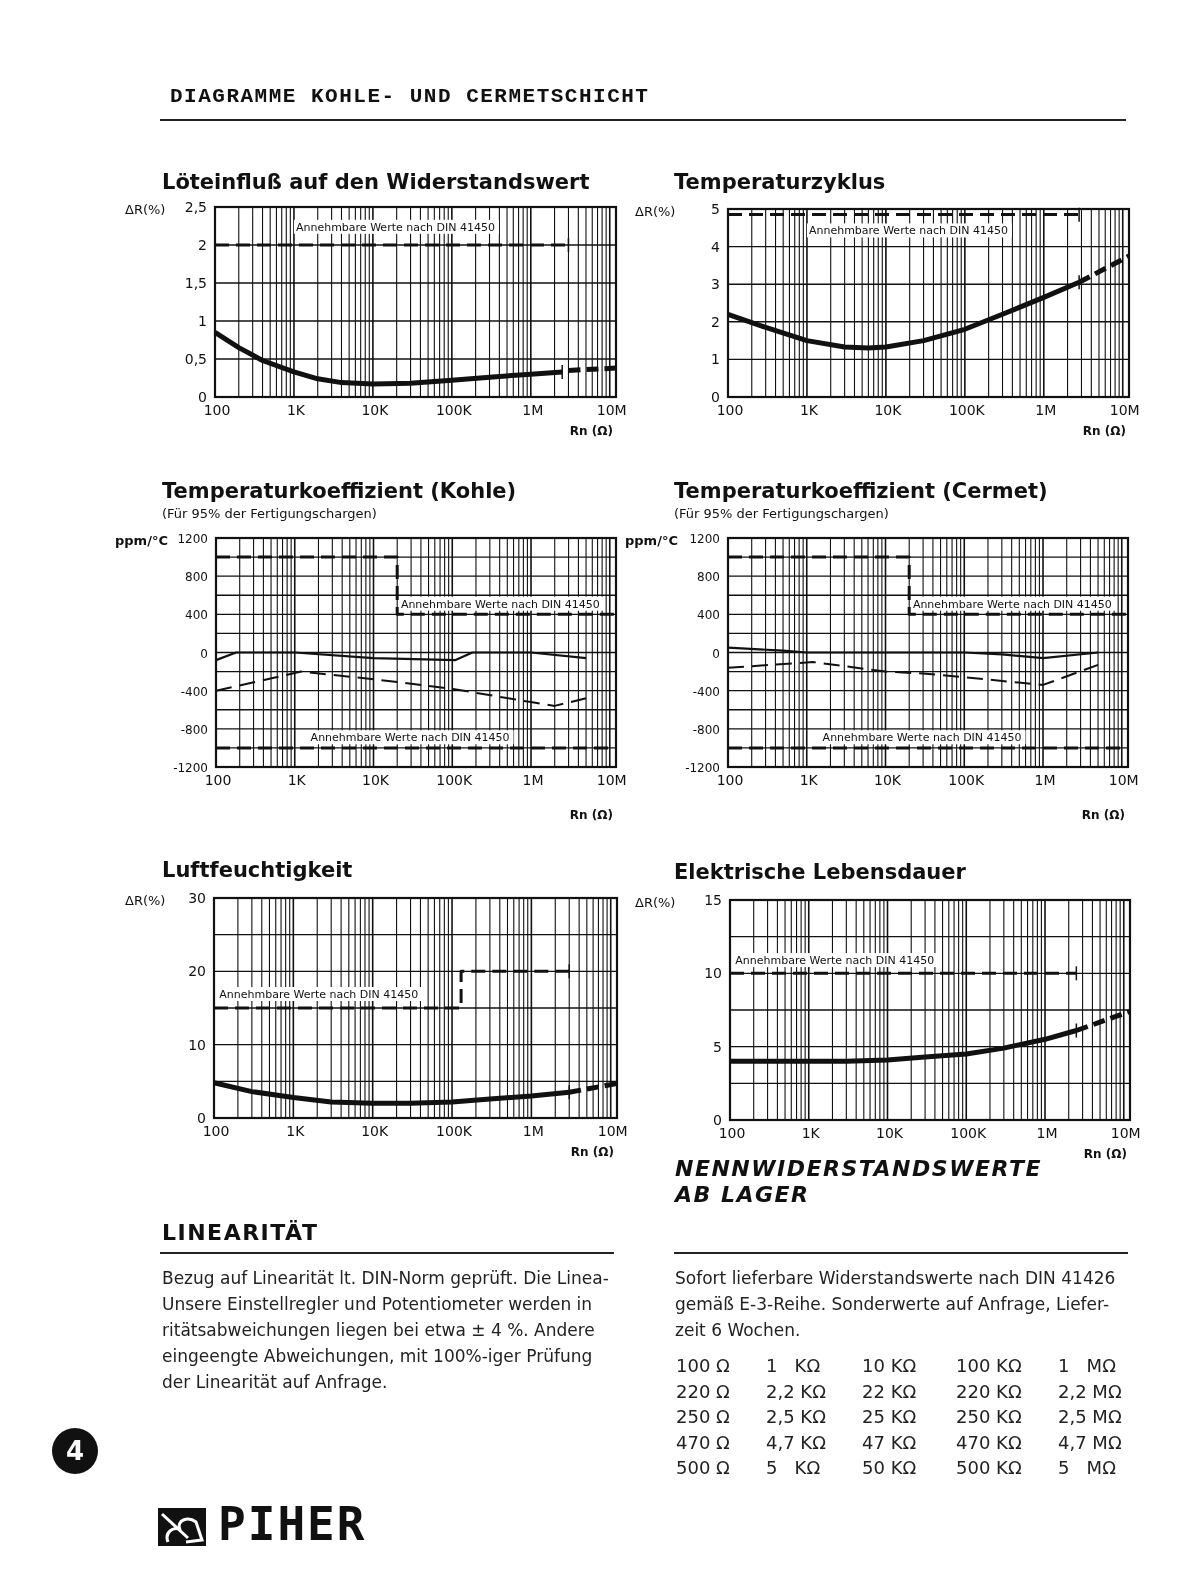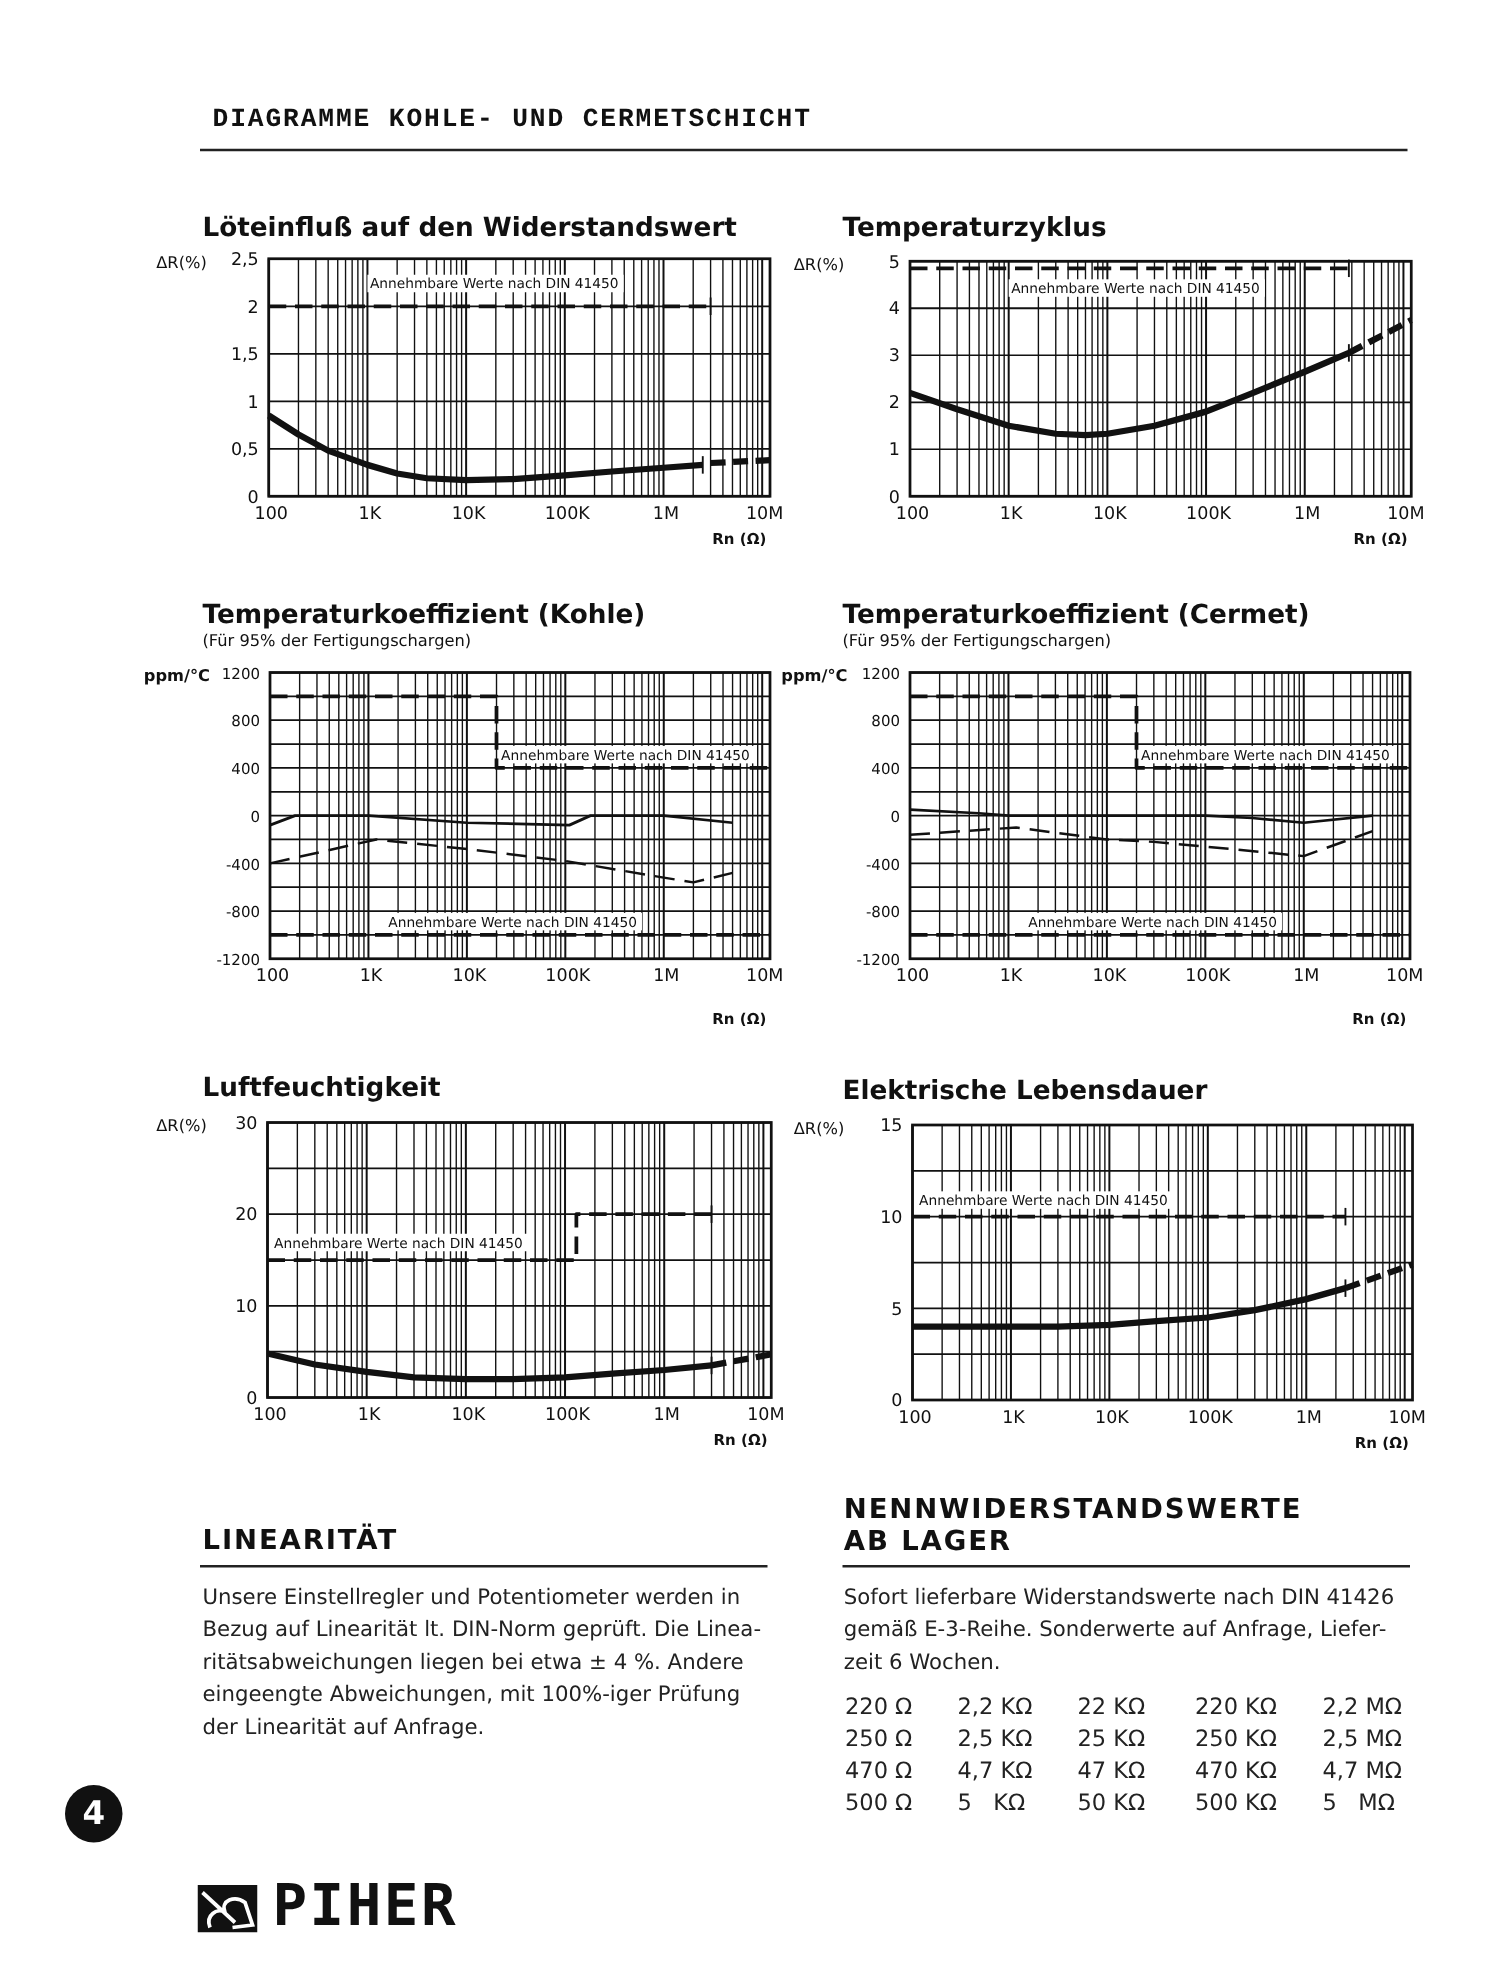--- a/index.html
+++ b/index.html
@@ -518,46 +518,53 @@
     <text x="348.2585507130273" y="253" font-size="14" text-anchor="middle">100K</text>
     <text x="427.01140095070303" y="253" font-size="14" text-anchor="middle">1M</text>
     <text x="505.7642511883788" y="253" font-size="14" text-anchor="middle">10M</text>
     <text x="15" y="22" font-size="13" font-weight="normal">ΔR(%)</text>
     <text x="507" y="273" font-size="12" font-weight="bold" text-anchor="end">Rn (Ω)</text>
   </svg>
 
 <div class="abs sec-title" style="left:162px; top:1220px;">LINEARITÄT</div>
 <div class="rule" style="left:160px; top:1252px; width:454px;"></div>
 <div class="abs body-text" style="left:162px; top:1265px; width:460px;">
+  <div>Bezug auf Linearität lt. DIN-Norm geprüft. Die Linea-</div>
   <div>Unsere Einstellregler und Potentiometer werden in</div>
-  <div>Bezug auf Linearität lt. DIN-Norm geprüft. Die Linea-</div>
   <div>ritätsabweichungen liegen bei etwa ± 4 %. Andere</div>
   <div>eingeengte Abweichungen, mit 100%-iger Prüfung</div>
   <div>der Linearität auf Anfrage.</div>
 </div>
 
-<div class="abs sec-title" style="left:675px; top:1195px;">
+<div class="abs sec-title" style="left:675px; top:1156px;font-style:italic;">
   <div>NENNWIDERSTANDSWERTE</div>
   <div>AB LAGER</div>
 </div>
 <div class="rule" style="left:674px; top:1252px; width:454px;"></div>
 <div class="abs body-text" style="left:675px; top:1265px; width:460px;">
   <div>Sofort lieferbare Widerstandswerte nach DIN 41426</div>
   <div>gemäß E-3-Reihe. Sonderwerte auf Anfrage, Liefer-</div>
   <div>zeit 6 Wochen.</div>
 </div>
 <table class="abs val-table" style="left:676px; top:1353px;">
   <colgroup>
       <col style="width:90px">
       <col style="width:96px">
       <col style="width:94px">
       <col style="width:102px">
       <col style="width:80px">
     </colgroup>
   <tbody id="val-tbody">
+      <tr>
+        <td style="white-space: pre;">100 Ω</td>
+        <td style="white-space: pre;">1   KΩ</td>
+        <td style="white-space: pre;">10 KΩ</td>
+        <td style="white-space: pre;">100 KΩ</td>
+        <td style="white-space: pre;">1   MΩ</td>
+      </tr>
       <tr>
         <td style="white-space: pre;">220 Ω</td>
         <td style="white-space: pre;">2,2 KΩ</td>
         <td style="white-space: pre;">22 KΩ</td>
         <td style="white-space: pre;">220 KΩ</td>
         <td style="white-space: pre;">2,2 MΩ</td>
       </tr>
       <tr>
         <td style="white-space: pre;">250 Ω</td>
         <td style="white-space: pre;">2,5 KΩ</td>

